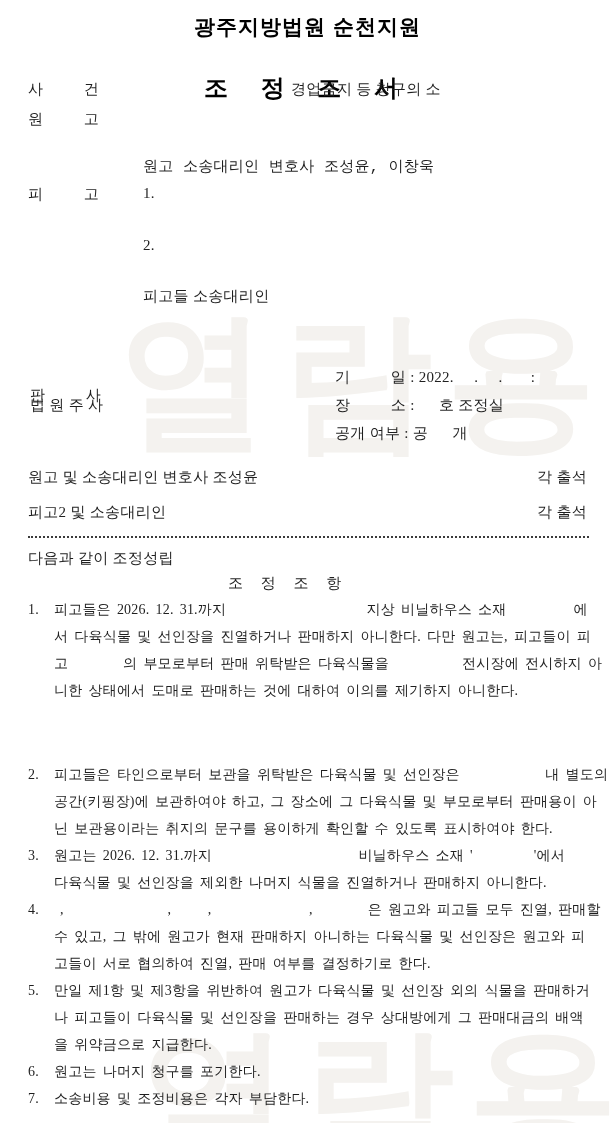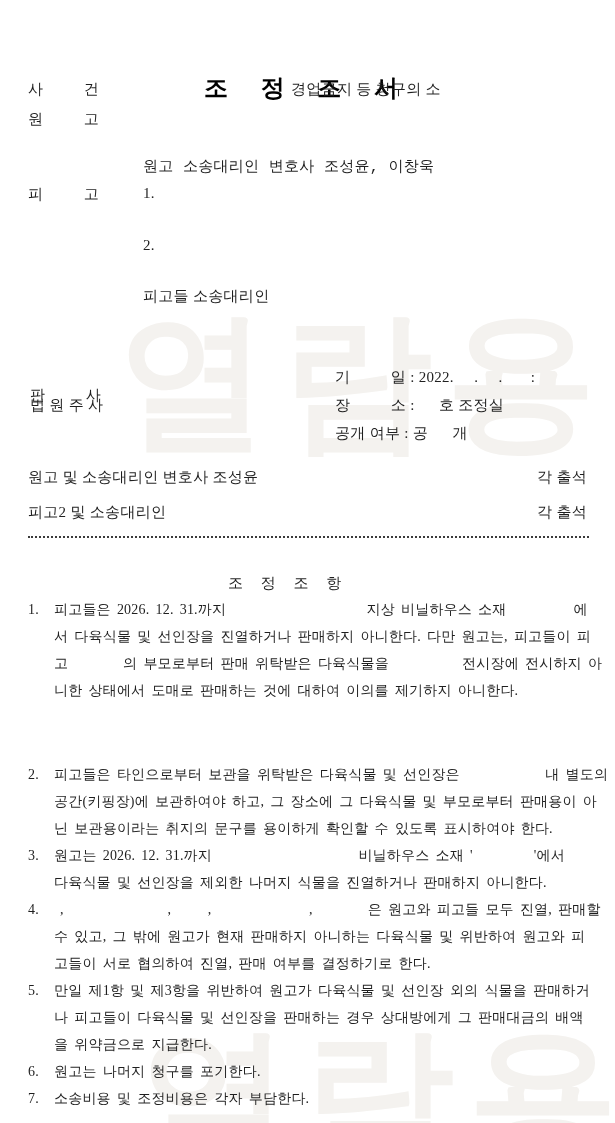--- a/index.html
+++ b/index.html
@@ -107,20 +107,21 @@
 </head>
 <body>
 
 <div id="page" data-name="document-page">
 
   <div class="watermark" data-name="watermark-top">열람용</div>
   <div class="watermark" data-name="watermark-bottom">열람용</div>
 
   <div class="layer" data-name="document-content">
 
+    <div class="abs" data-name="court-name">광주지방법원 순천지원</div>
     <div class="abs" data-name="document-title">조 정 조 서</div>
 
     <div class="abs pre" data-name="case-label">사          건</div>
     <div class="abs" data-name="case-title">경업금지 등 청구의 소</div>
 
     <div class="abs pre" data-name="plaintiff-label">원          고</div>
     <div class="abs" data-name="plaintiff-counsel">원고 소송대리인 변호사 조성윤, 이창욱</div>
 
     <div class="abs pre" data-name="defendant-label">피          고</div>
     <div class="abs" data-name="defendant-1">1.</div>
@@ -133,20 +134,21 @@
     <div class="abs pre" data-name="session-place">장          소 :      호 조정실</div>
     <div class="abs pre" data-name="session-public">공개 여부 : 공      개</div>
 
     <div class="abs" data-name="attendance-row-1-name">원고 및 소송대리인 변호사 조성윤</div>
     <div class="abs" data-name="attendance-row-1-status">각 출석</div>
     <div class="abs" data-name="attendance-row-2-name">피고2 및 소송대리인</div>
     <div class="abs" data-name="attendance-row-2-status">각 출석</div>
 
     <div class="abs" data-name="separator-line"></div>
 
+    <div class="abs" data-name="settlement-intro">다음과 같이 조정성립</div>
     <div class="abs" data-name="clauses-title">조 정 조 항</div>
   </div>
 
   <div data-name="clause-list">
     <div class="clause" data-name="clause-item">
       <span class="clause-num" data-name="clause-number">1.</span>
       <div class="clause-lines" data-name="clause-text">
           <div class="clause-line" data-name="clause-line">피고들은 2026. 12. 31.까지                       지상 비닐하우스 소재           에</div>
           <div class="clause-line" data-name="clause-line">서 다육식물 및 선인장을 진열하거나 판매하지 아니한다. 다만 원고는, 피고들이 피</div>
           <div class="clause-line" data-name="clause-line">고         의 부모로부터 판매 위탁받은 다육식물을            전시장에 전시하지 아</div>
@@ -168,21 +170,21 @@
       <div class="clause-lines" data-name="clause-text">
           <div class="clause-line" data-name="clause-line">원고는 2026. 12. 31.까지                        비닐하우스 소재 '          '에서</div>
           <div class="clause-line" data-name="clause-line">다육식물 및 선인장을 제외한 나머지 식물을 진열하거나 판매하지 아니한다.</div>
         </div>
     </div>
 
     <div class="clause" data-name="clause-item">
       <span class="clause-num" data-name="clause-number">4.</span>
       <div class="clause-lines" data-name="clause-text">
           <div class="clause-line" data-name="clause-line"> ,                 ,      ,                ,         은 원고와 피고들 모두 진열, 판매할</div>
-          <div class="clause-line" data-name="clause-line">수 있고, 그 밖에 원고가 현재 판매하지 아니하는 다육식물 및 위반하여 원고와 피</div>
+          <div class="clause-line" data-name="clause-line">수 있고, 그 밖에 원고가 현재 판매하지 아니하는 다육식물 및 선인장은 원고와 피</div>
           <div class="clause-line" data-name="clause-line">고들이 서로 협의하여 진열, 판매 여부를 결정하기로 한다.</div>
         </div>
     </div>
 
     <div class="clause" data-name="clause-item">
       <span class="clause-num" data-name="clause-number">5.</span>
       <div class="clause-lines" data-name="clause-text">
           <div class="clause-line" data-name="clause-line">만일 제1항 및 제3항을 위반하여 원고가 다육식물 및 선인장 외의 식물을 판매하거</div>
           <div class="clause-line" data-name="clause-line">나 피고들이 다육식물 및 선인장을 판매하는 경우 상대방에게 그 판매대금의 배액</div>
           <div class="clause-line" data-name="clause-line">을 위약금으로 지급한다.</div>

